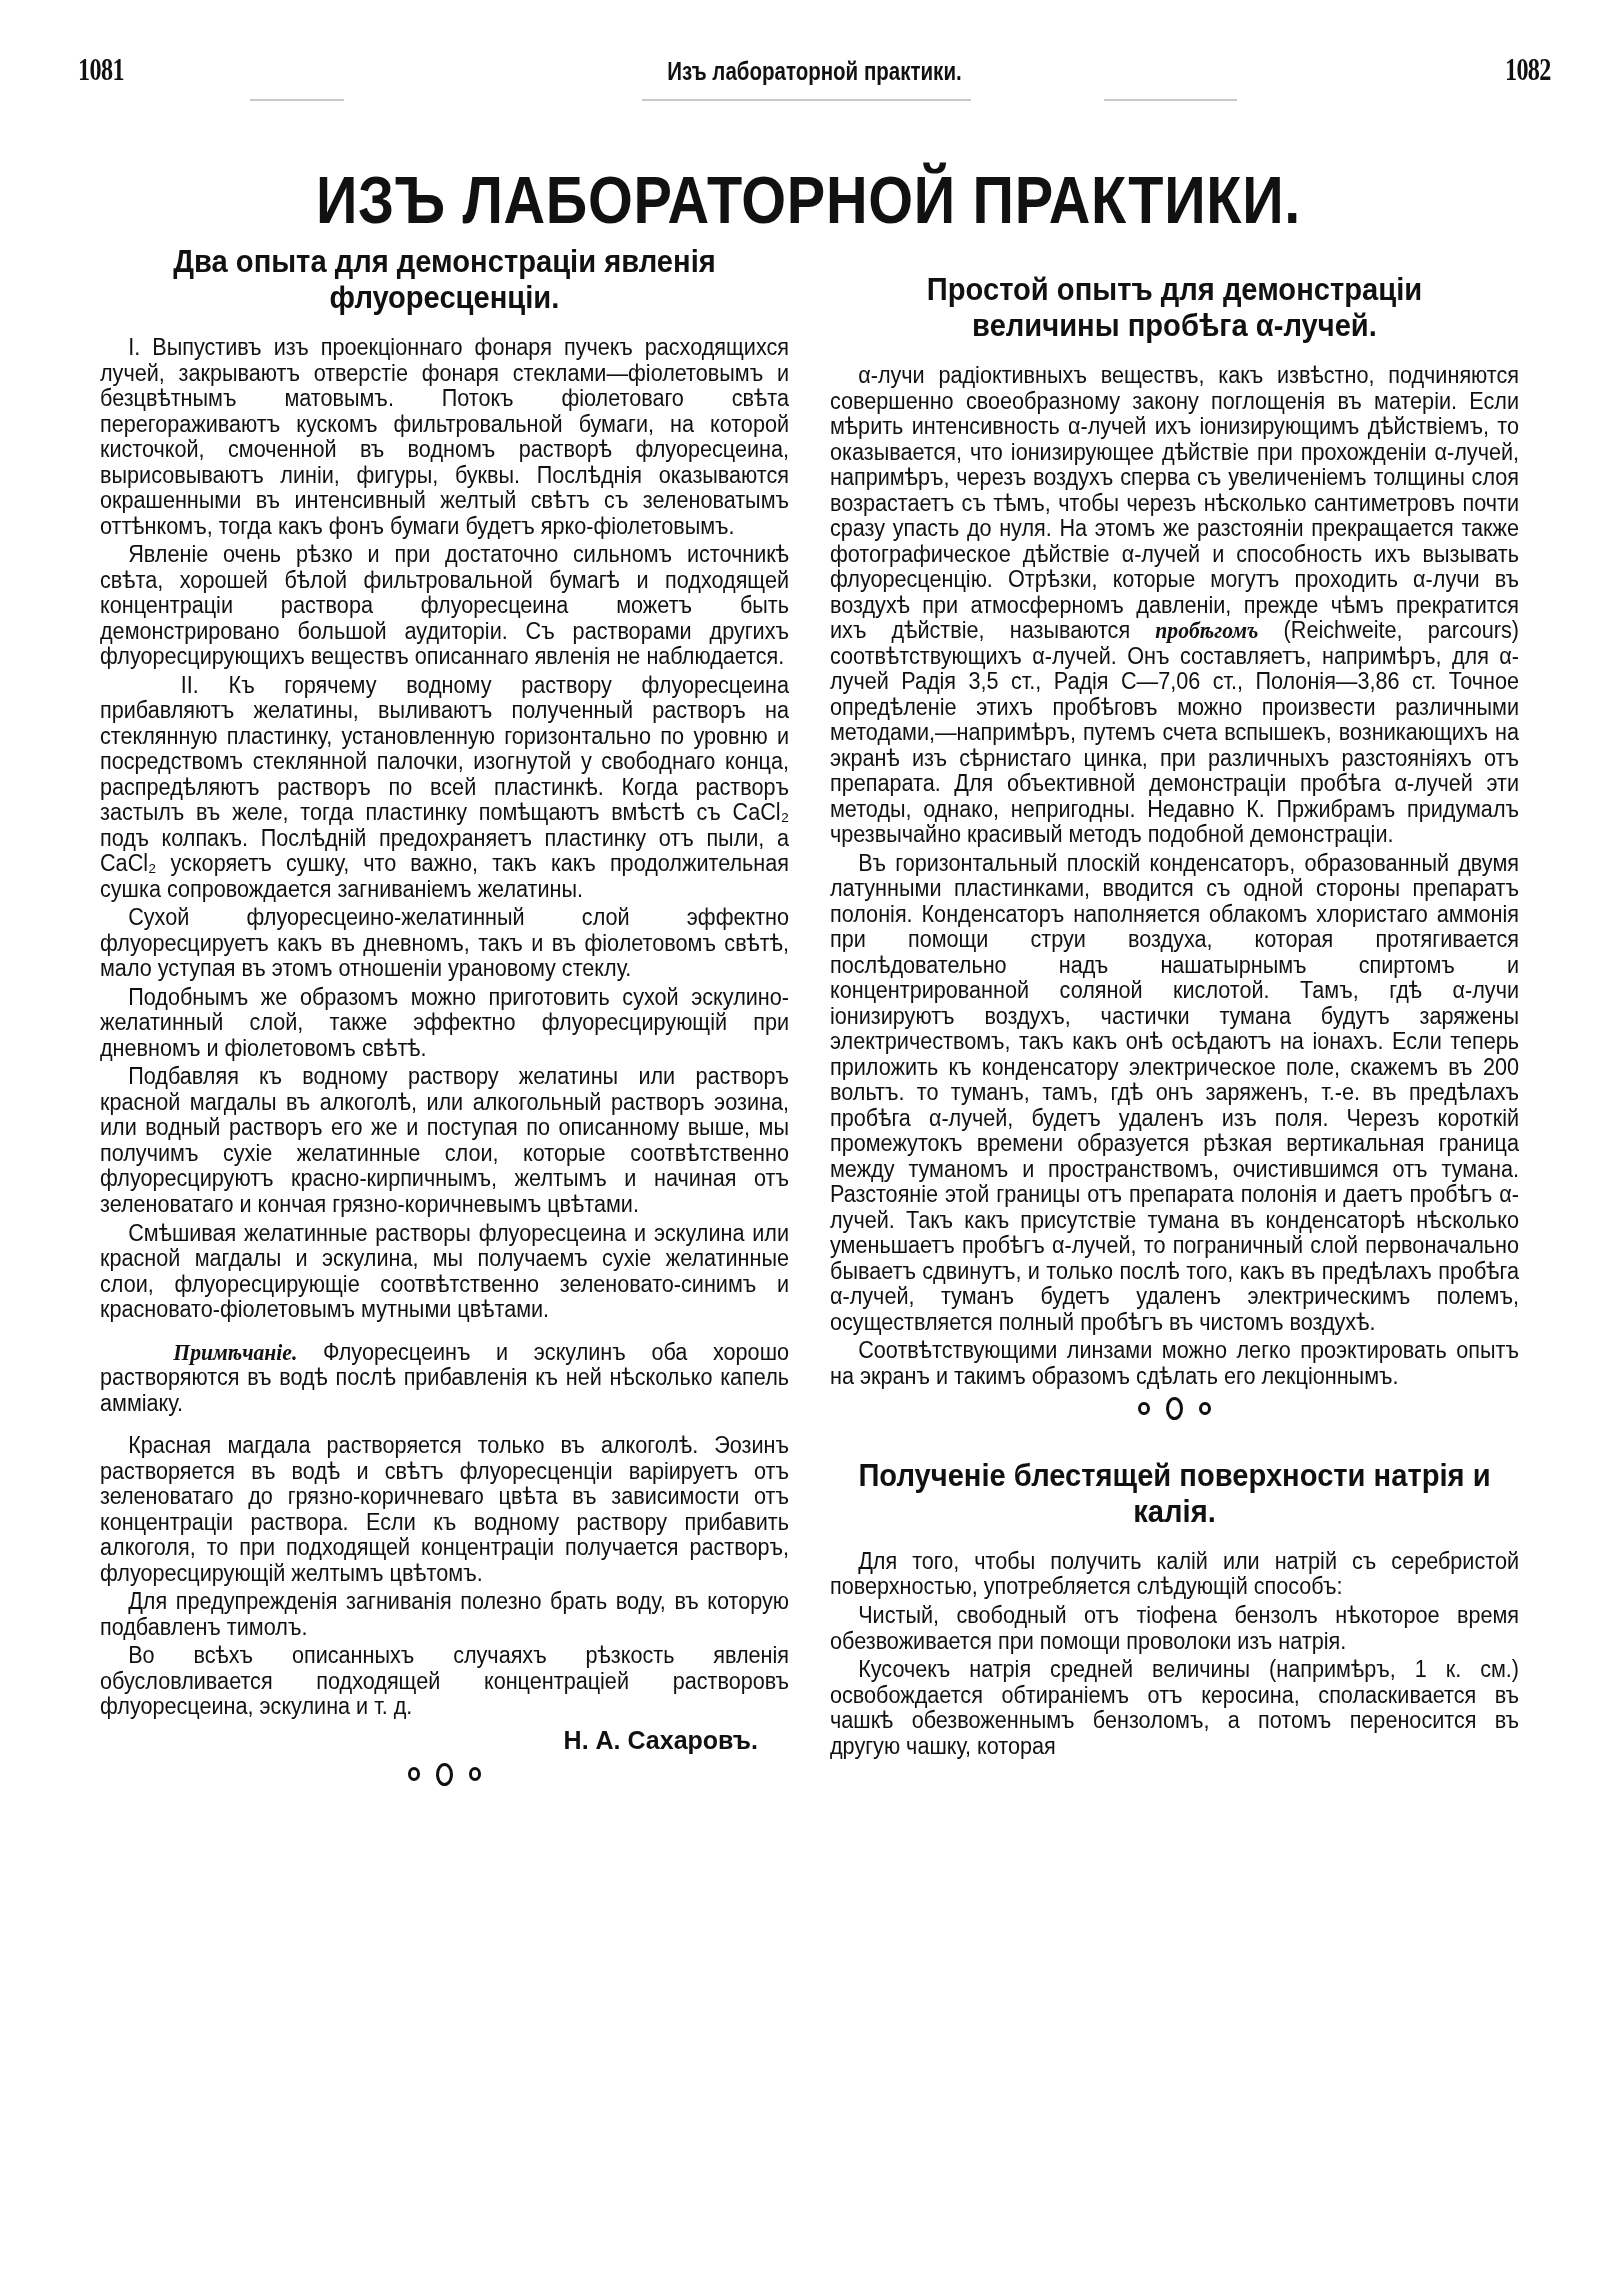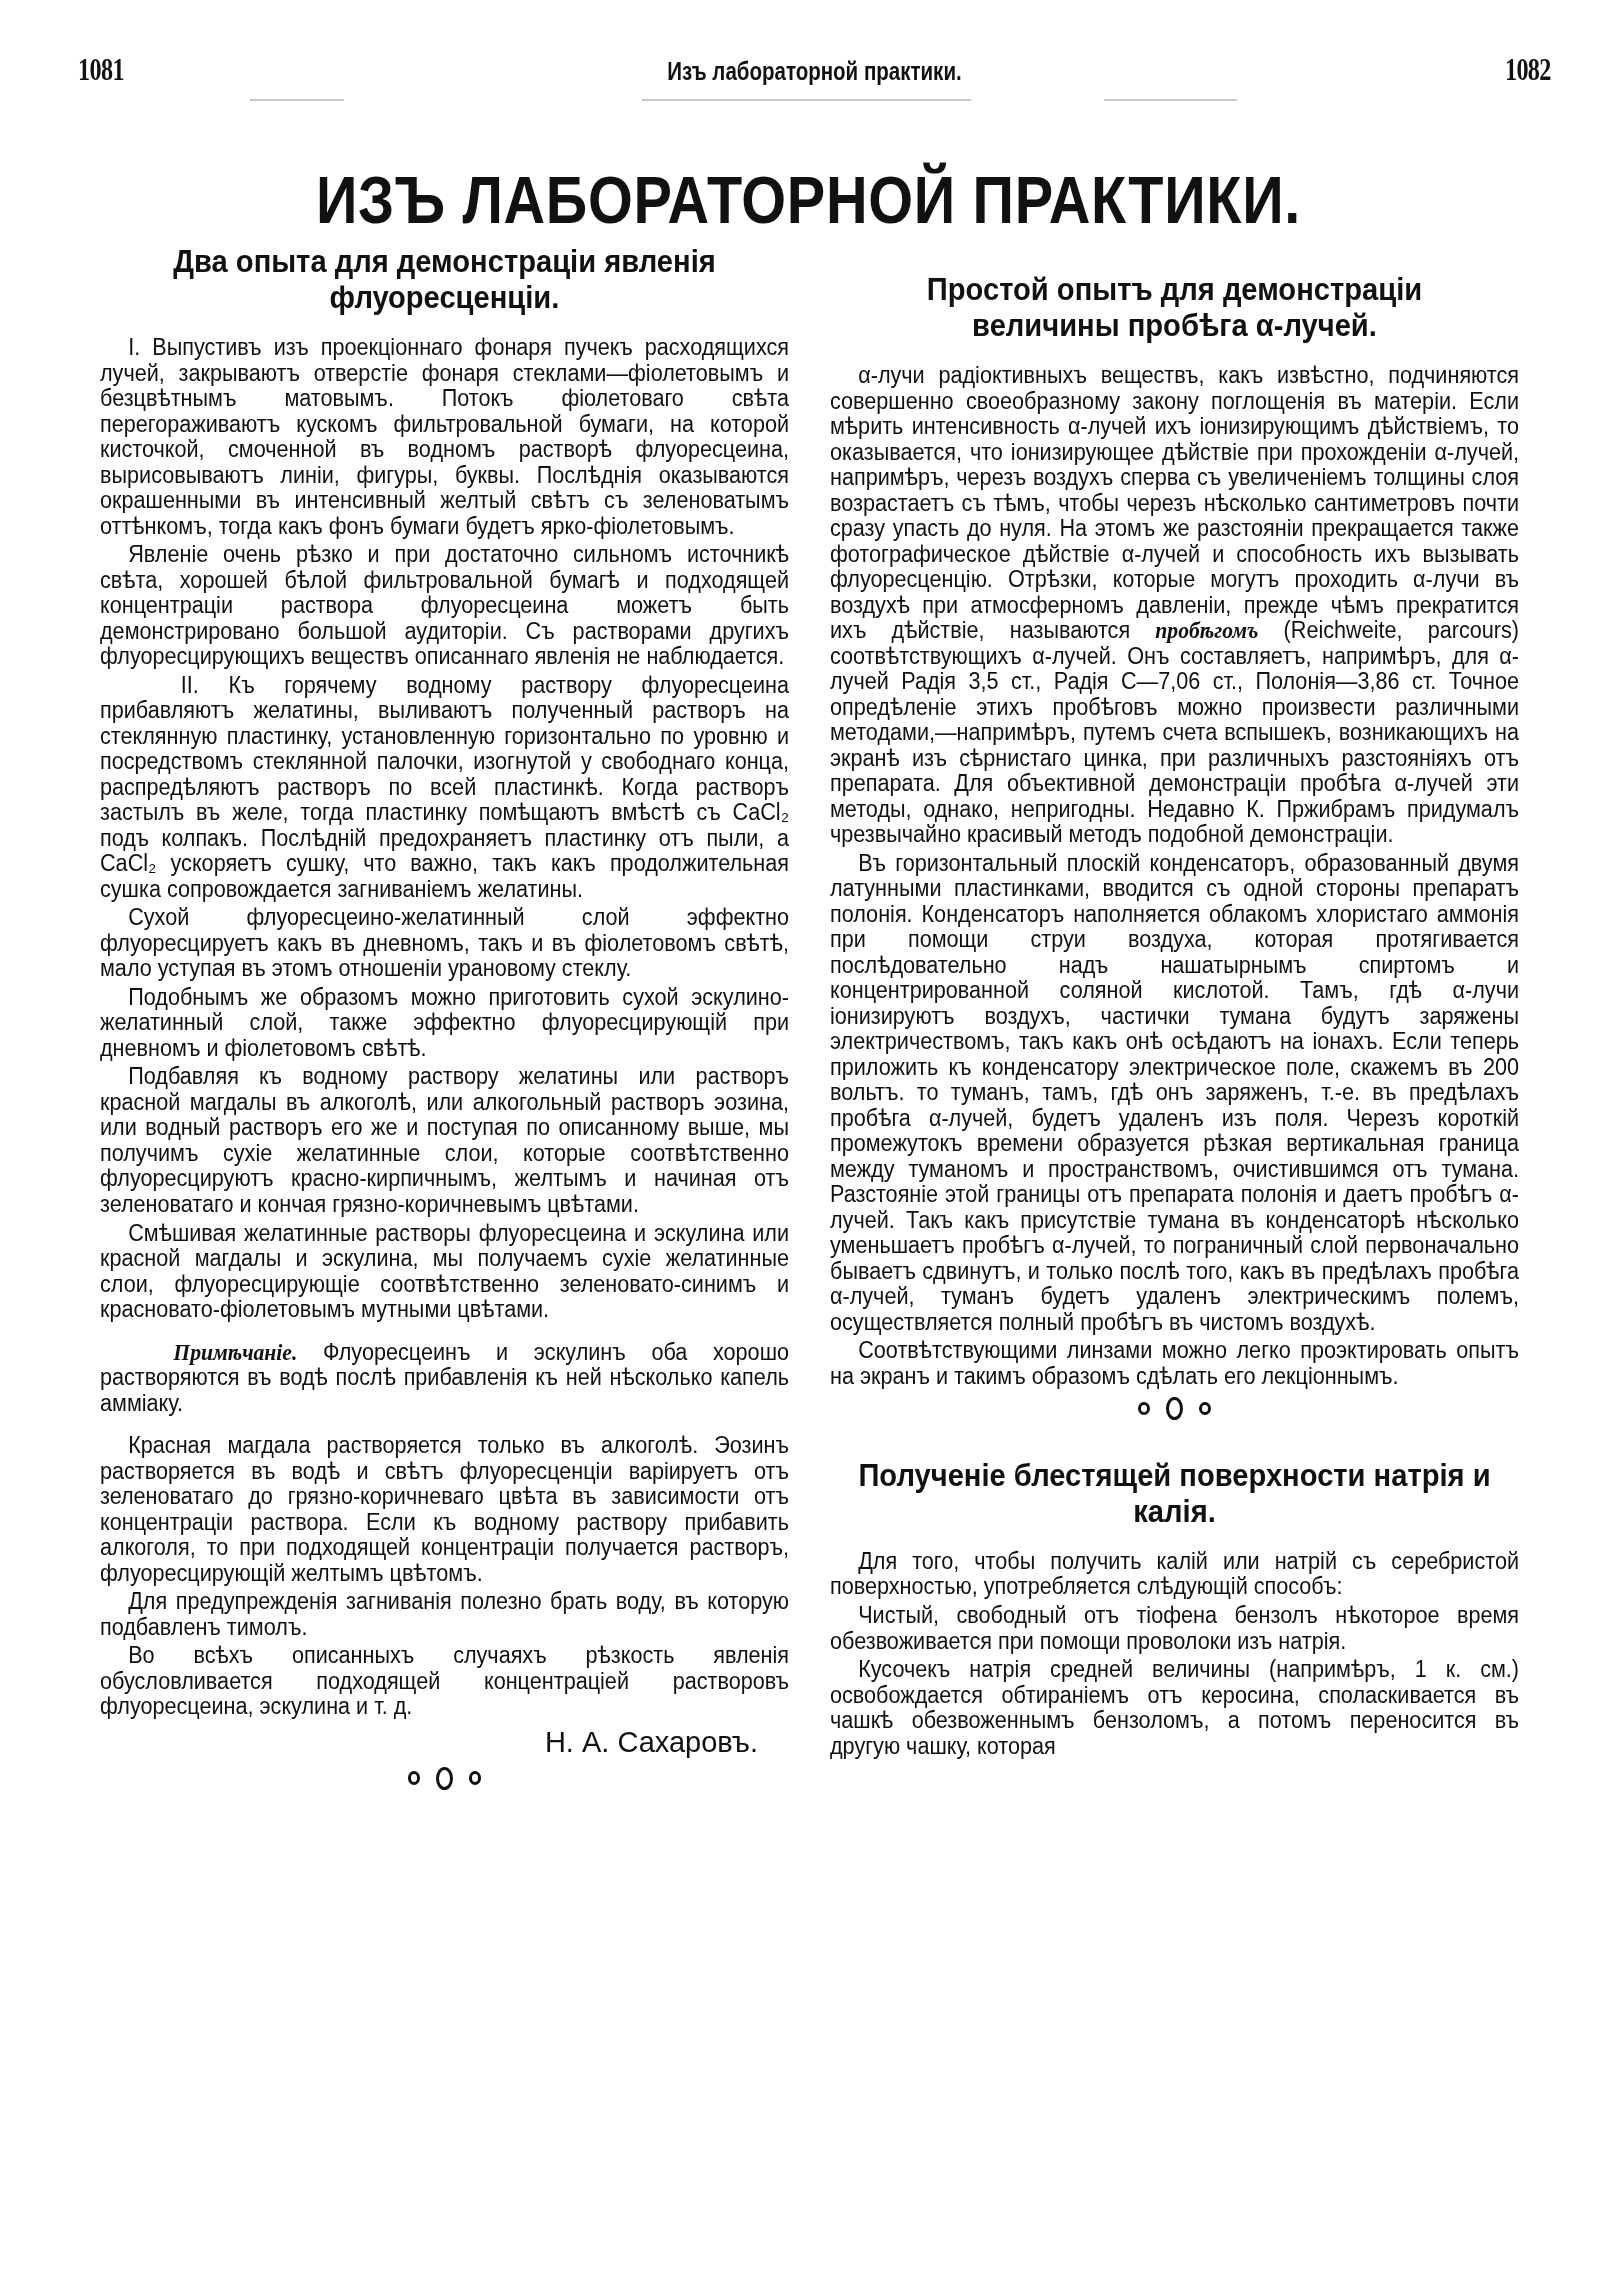--- a/index.html
+++ b/index.html
@@ -36,21 +36,21 @@
     font-size: 23px; line-height: 25.5px; text-align: justify;
     text-indent: 30px; margin: 0 0 3.1px 0;
     transform: scaleX(0.94); transform-origin: left top; width: 733px;
     hyphens: manual;
   }
   .para.indent-wide { text-indent: 86px; }
   .para.note { margin-top: 17px; text-indent: 78px; }
   .para.after-note { margin-top: 17px; }
   .em { font-style: italic; font-family: "Liberation Serif", serif; font-weight: bold; }
   .signature {
-    text-align: right; font-weight: normal; font-size: 29px;
+    text-align: right; font-weight: bold; font-size: 25px;
     font-family: "Liberation Sans", sans-serif; margin: 6.3px 31px 0 0;
   }
   .separator {
     text-align: center; margin: 7.8px 0 0 0; height: 31px; position: relative;
   }
   .sep-dot { display: inline-block; border: 3.1px solid #111; border-radius: 50%; vertical-align: middle; margin: 0 7.8px; }
   .sep-dot.small { width: 6.3px; height: 7.8px; }
   .sep-dot.big { width: 11px; height: 17px; }
 </style>
 </head>

